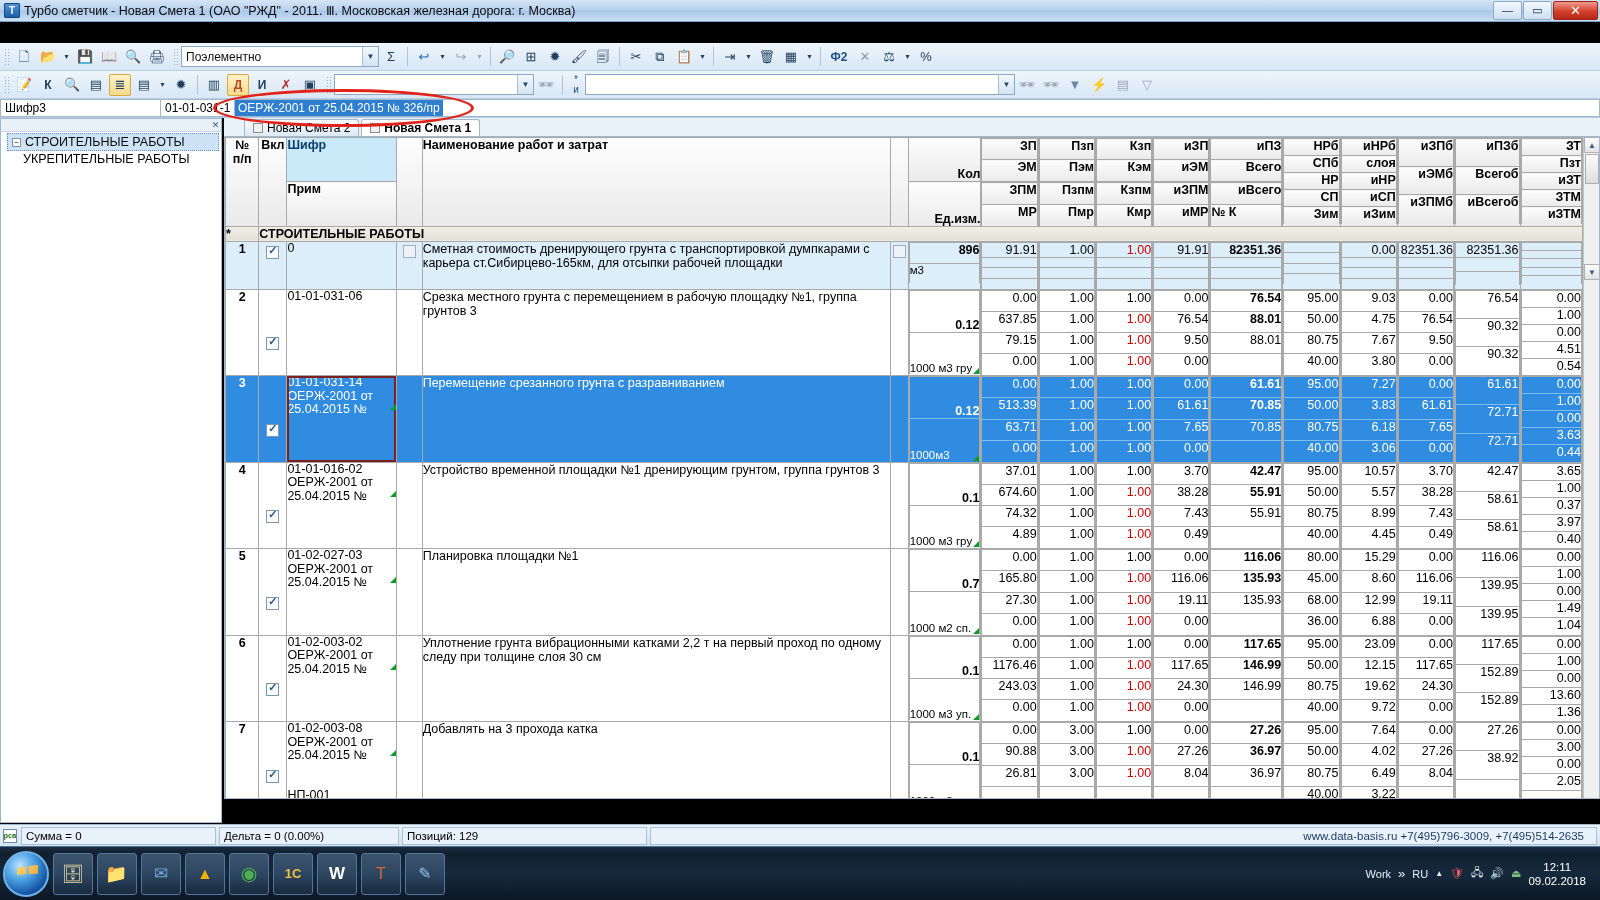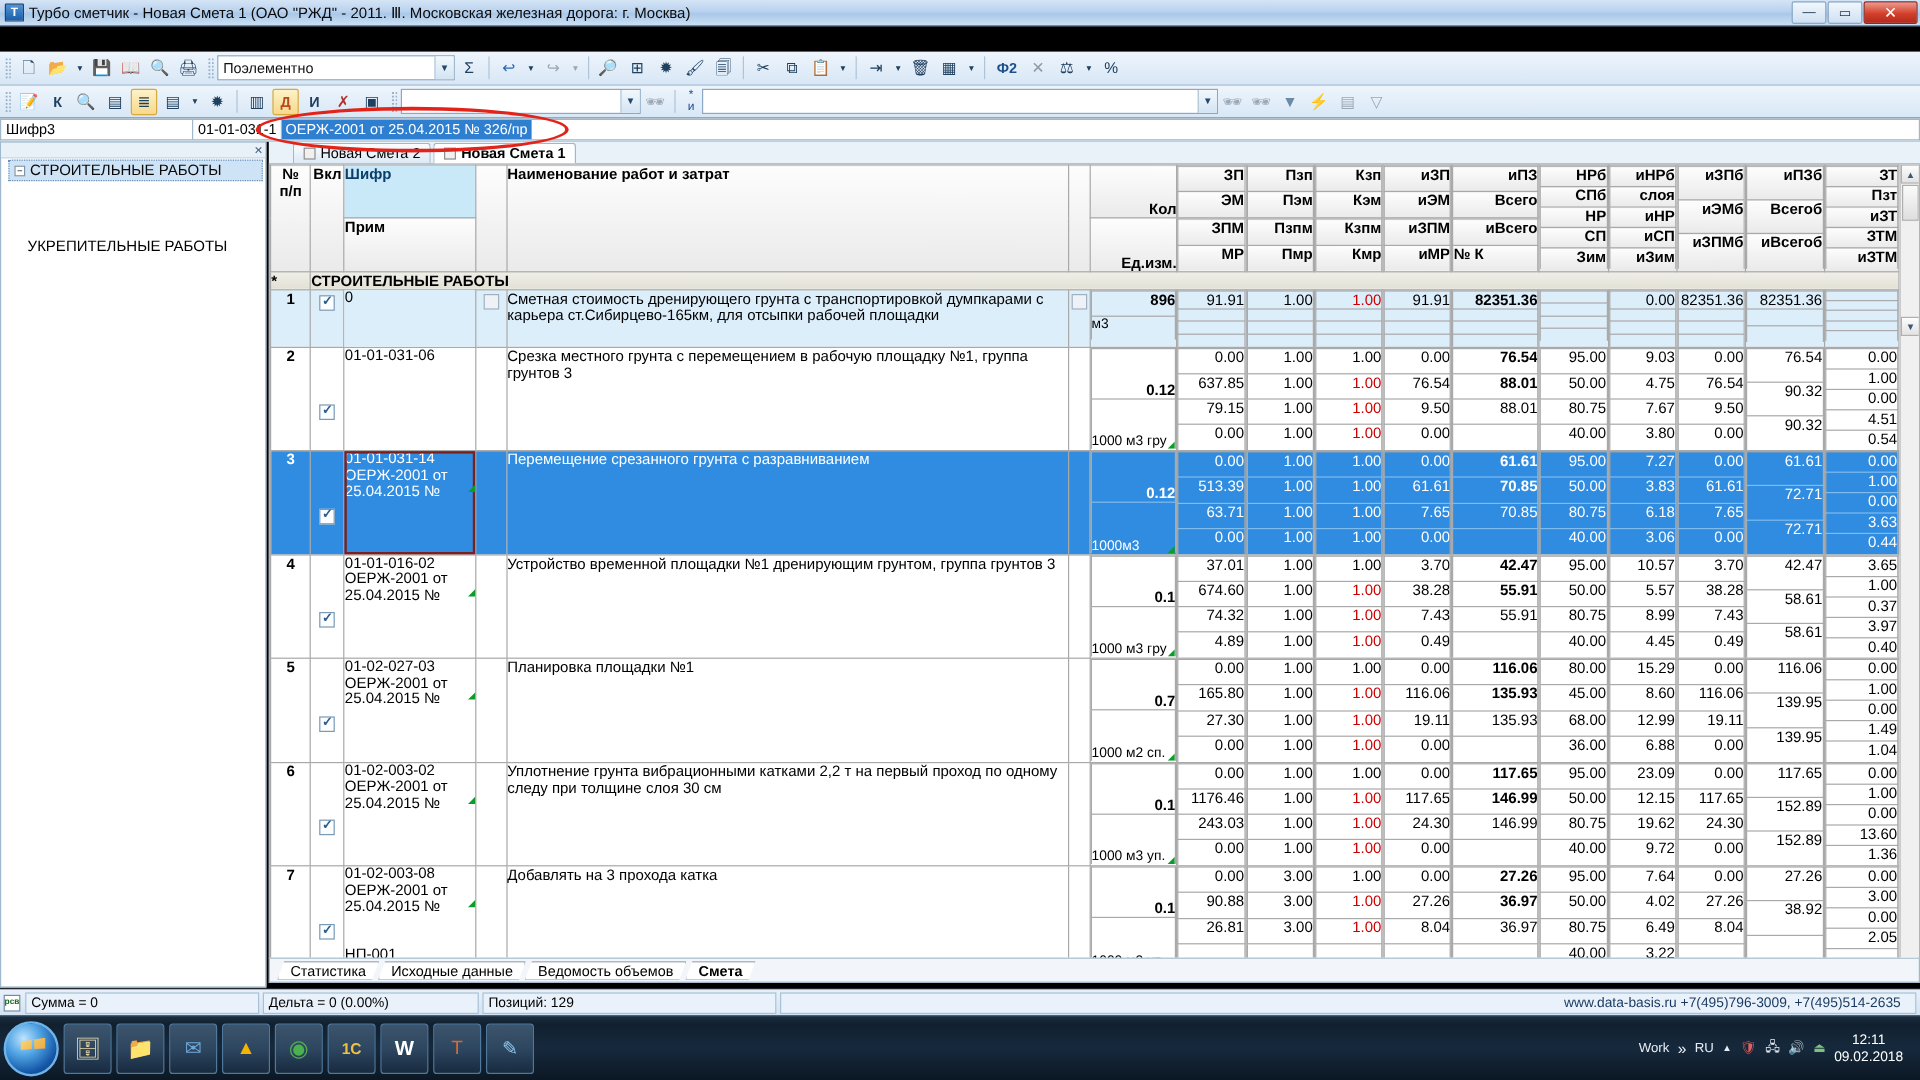--- a/index.html
+++ b/index.html
@@ -117,21 +117,21 @@
   .leftpanel {
     position: absolute; left: 0; top: 118px; width: 222px; height: 705px;
     background: #fff; border: 1px solid #9fb8ce;
   }
   .lp-head { height: 13px; background: #e8f0f8; border-bottom: 1px solid #c8d8e8;
     display: flex; justify-content: flex-end; align-items: center; }
   .lp-x { width: 11px; height: 11px; font-size: 9px; color: #44607d;
     display: flex; align-items: center; justify-content: center; }
   .lp-item { font-size: 12.5px; padding: 1px 4px; display: flex; align-items: center; }
   .lp-item.sel { background: #cfe3f7; border: 1px dotted #6a90b6; color: #0a0a0a; margin: 1px 2px 0 6px; }
-  .lp-item.plain { padding-left: 22px; margin-top: 46px; }
+  .lp-item.plain { padding-left: 22px; }
   .lp-minus { display: inline-block; width: 9px; height: 9px; border: 1px solid #7e93a8;
     background: #fff; font-size: 8px; line-height: 7px; text-align: center; margin-right: 4px; }
 
   
   .doctabs {
     position: absolute; left: 224px; top: 118px; width: 1376px; height: 19px;
     background: #e9f1f9; display: flex; align-items: flex-end; padding-left: 20px;
     border-bottom: 1px solid #9fb8ce;
   }
   .dtab {
@@ -2188,34 +2188,20 @@
           </tr>
         </tbody>
     </table>
     <div class="vscroll">
       <div class="sb-btn">▲</div>
       <div class="sb-thumb"></div>
       <div class="sb-btn" style="margin-top:80px">▼</div>
     </div>
   </div>
 
-  <div class="sheettabs">
-    <div class="stab">
-        <span>Статистика</span>
-      </div>
-    <div class="stab">
-        <span>Исходные данные</span>
-      </div>
-    <div class="stab">
-        <span>Ведомость объемов</span>
-      </div>
-    <div class="stab active">
-        <span>Смета</span>
-      </div>
-  </div>
 
   <div class="statusbar">
     <div class="sb-ico">
         <span>рсв</span>
       </div>
     <div class="sb-cell" style="width:195px">Сумма = 0</div>
     <div class="sb-cell" style="width:180px">Дельта = 0 (0.00%)</div>
     <div class="sb-cell" style="width:245px">Позиций: 129</div>
     <div class="sb-cell" style="flex:1;margin-right:3px">
       <span class="sb-right">www.data-basis.ru  +7(495)796-3009, +7(495)514-2635</span>

